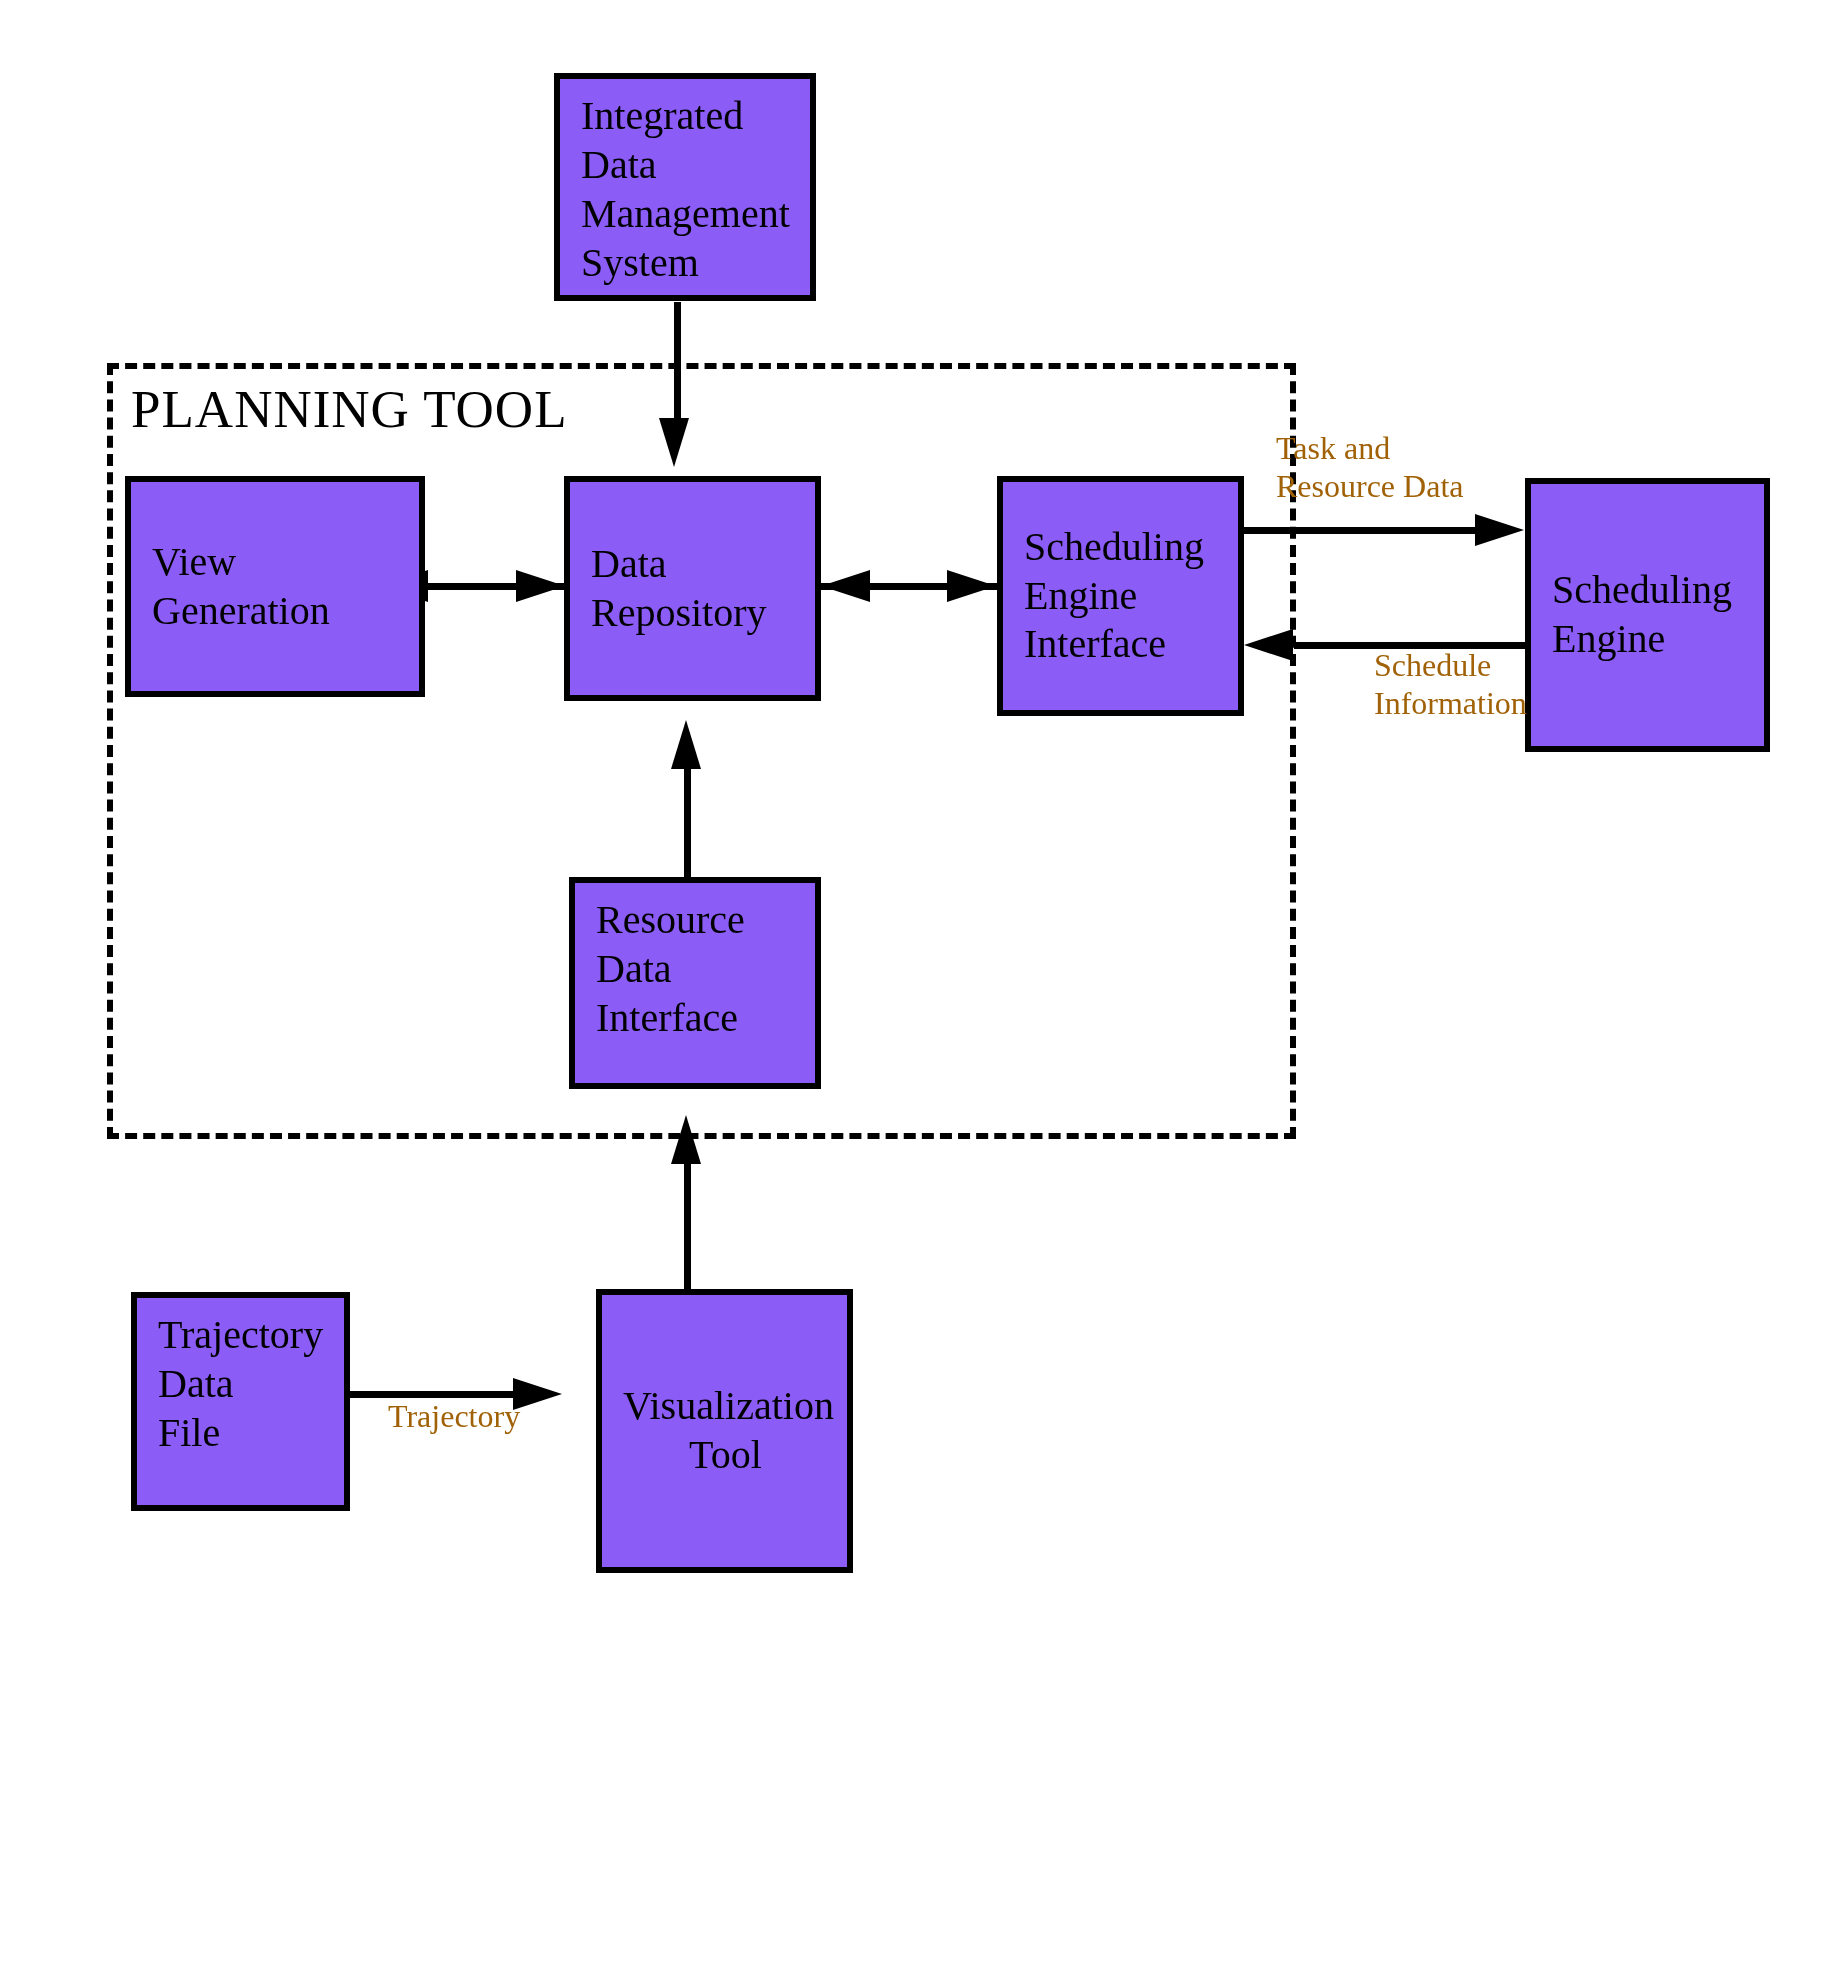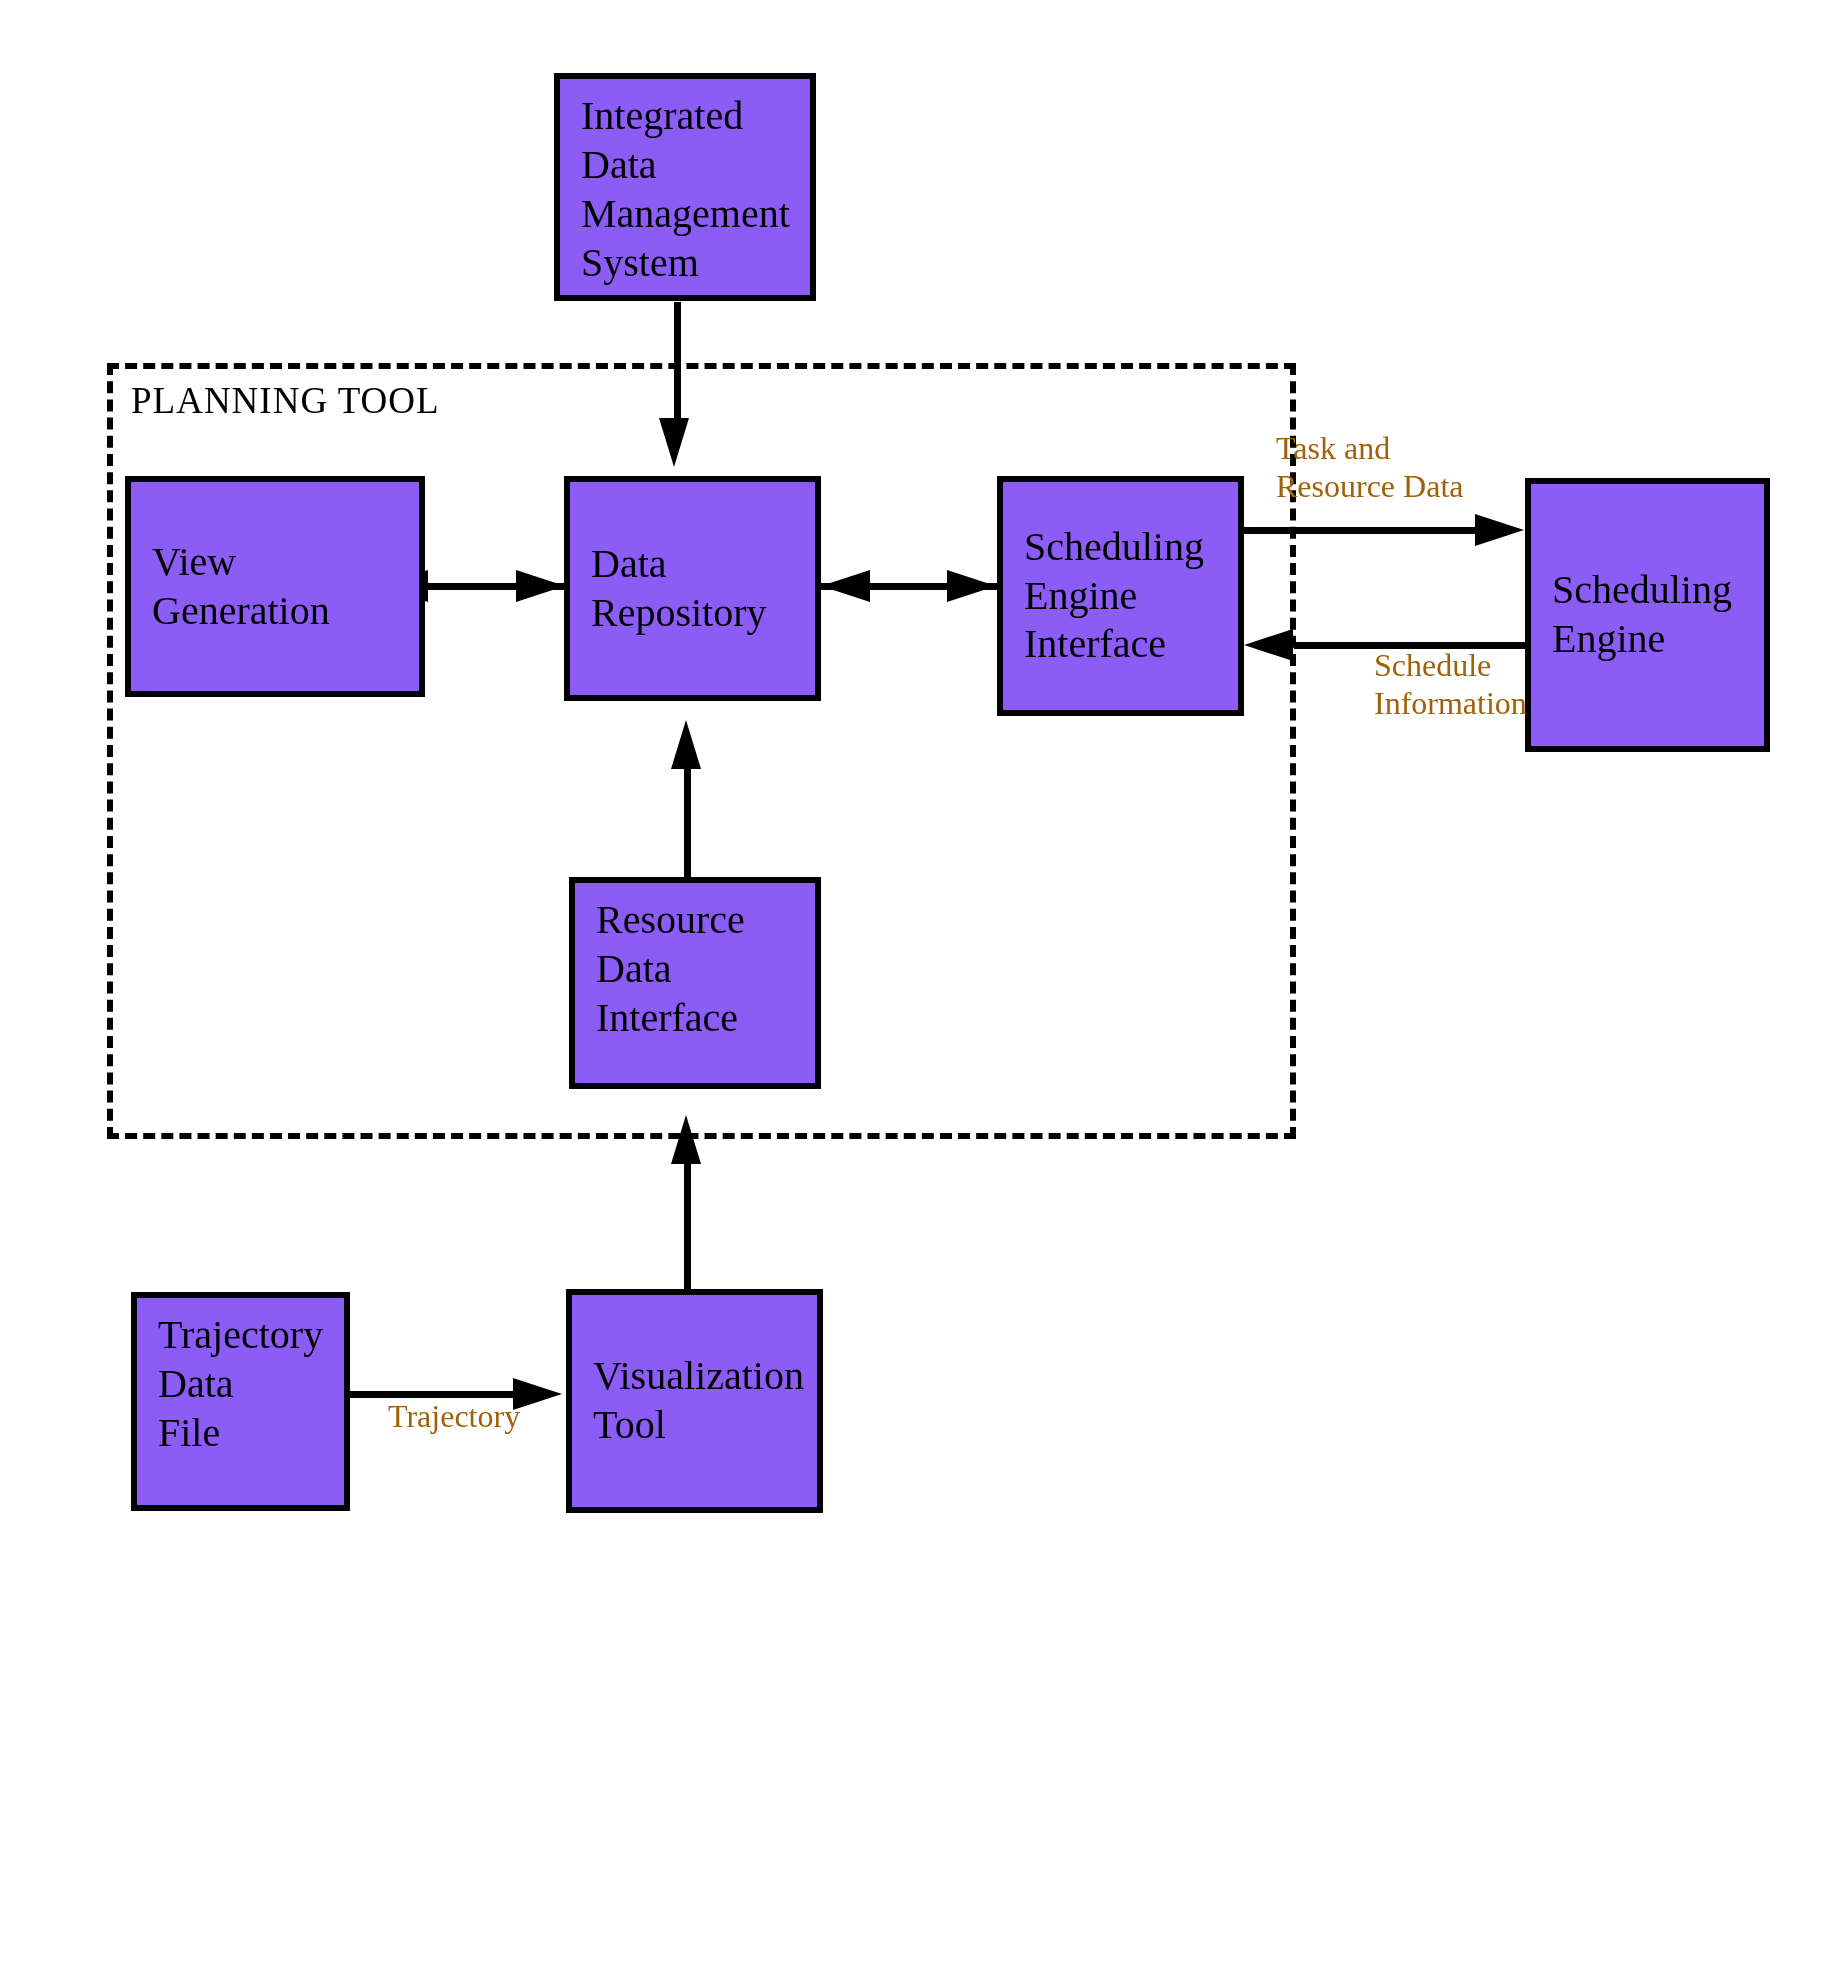--- a/index.html
+++ b/index.html
@@ -44,21 +44,21 @@
     z-index: 6;
   }
   .planning-frame {
     position: absolute;
     box-sizing: border-box;
     border: 6.7px dashed #000000;
     z-index: 1;
   }
   .planning-title {
     position: absolute;
-    font-size: 37px;
+    font-size: 53px;
     letter-spacing: 1px;
     color: #000000;
     font-family: "Liberation Serif", serif;
     z-index: 5;
   }
   .line-h {
     position: absolute;
     height: 6.7px;
     background: #000000;
     z-index: 3;
@@ -163,18 +163,18 @@
   <div class="arrow arrow-up" style="left:671px; top:1115px;"></div>
 
   <div class="node" style="left:131px; top:1292px; width:219px; height:219px;">Trajectory
 Data
 File</div>
 
   <div class="line-h" style="left:350px; top:1391px; width:167px;"></div>
   <div class="arrow arrow-right" style="left:513px; top:1378px;"></div>
   <div class="edge-label" style="left:388px; top:1398px;">Trajectory</div>
 
-  <div class="node vcenter" style="left:566px; top:1289px; width:257px; height:224px;">Visualization
+  <div class="node vcenter" style="left:596px; top:1289px; width:257px; height:284px;text-align:center;">Visualization
 Tool</div>
 
 
 </div>
 
 
 </body></html>

